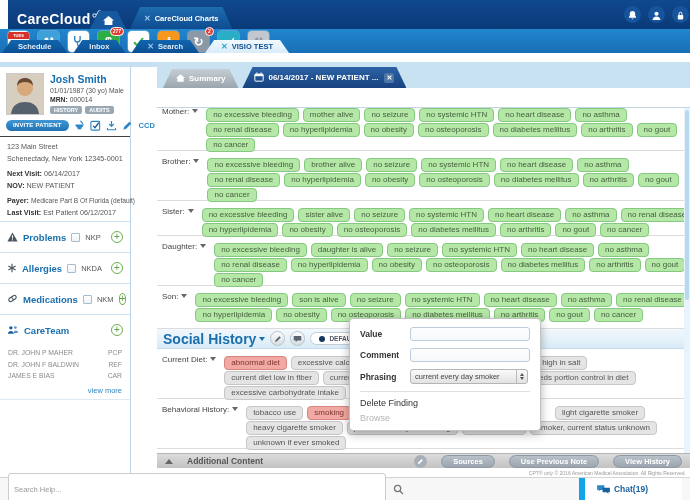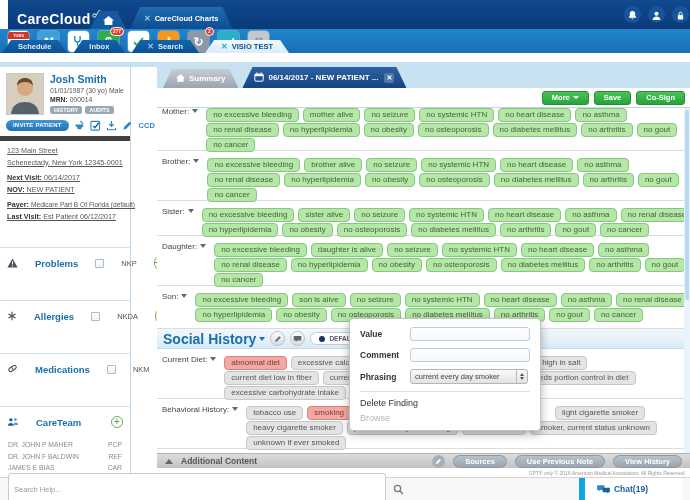--- a/index.html
+++ b/index.html
@@ -58,24 +58,24 @@
   .pt-badges { display:flex; gap:3px; margin-top:3px; }
   .sm-badge { background:#9aa8b4; color:#fff; font-size:5.5px; font-weight:bold;
     padding:1px 4px; border-radius:2px; }
   .pt-actions { display:flex; gap:5px; padding:2px 6px 5px; }
   .invite { background:linear-gradient(#3e97d4,#2272b4); border-radius:8px; color:#fff;
     font-size:6px; font-weight:bold; padding:2px 7px; letter-spacing:.2px; white-space:nowrap; }
   .act-ic { display:flex; align-items:center; }
   .ccd { font-size:7.5px; font-weight:bold; color:#2f86c4; display:flex; align-items:center; gap:2px; margin-left:1px; }
   .caret-d { width:0; height:0; border-left:3px solid transparent; border-right:3px solid transparent;
     border-top:4px solid #2f86c4; display:inline-block; }
-  .pt-lines { border-top:5px solid #404040; padding:4px 7px 3px; font-size:7.2px; color:#555; line-height:1.6;text-decoration:underline; }
+  .pt-lines { border-top:1px solid #404040; padding:4px 7px 3px; font-size:7.2px; color:#555; line-height:1.6; }
   .pt-lines b { color:#333; }
   .gap4 { height:4px; }
-  .rail-row { border-top:1px solid #cfe0ee; padding:6px 7px; display:flex; align-items:center; gap:17px;margin-top:22px; }
+  .rail-row { border-top:1px solid #cfe0ee; padding:6px 7px; display:flex; align-items:center; gap:5px; }
   .rail-label { font-size:9.5px; font-weight:bold; color:#1a6fad; }
   .cb { width:9px; height:9px; border:1px solid #a6bccd; background:linear-gradient(#fff,#eef3f7);
     border-radius:1px; flex:none; }
   .ck-label { font-size:7.5px; color:#555; }
   .plus { margin-left:auto; width:12px; height:12px; border:1px solid #6cb14c; border-radius:50%;
     color:#5aa23e; font-size:10px; line-height:10px; text-align:center; background:#fff; }
   .plus::after { content:"+"; }
   .careteam-list { padding:2px 8px 2px; }
   .ct-row { display:flex; justify-content:space-between; font-size:6.8px; color:#8a8a8a; line-height:1.7; }
   .view-more { text-align:right; padding:2px 8px 4px; color:#2f86c4; font-size:7.5px; border-bottom:1px solid #dfeaf3; }
@@ -152,21 +152,21 @@
     border-bottom:3px solid #555; }
   .tri-dn { width:0; height:0; border-left:2.5px solid transparent; border-right:2.5px solid transparent;
     border-top:3px solid #555; }
   .pdivider { border-top:1px solid #e0e0e0; margin:2px 0 6px; }
   .plink { font-size:9px; color:#333; margin-bottom:5px; }
   .plink.disabled { color:#b5b5b5; margin-bottom:0; }
 
   
   .addbar { position:absolute; left:0; right:0; top:391px; height:15px;
     background:linear-gradient(#dcdcdc,#c2c2c2); border-top:1px solid #b5b5b5;
-    display:flex; align-items:center; gap:8px; padding:0 8px;justify-content:flex-end; }
+    display:flex; align-items:center; gap:14px; padding:0 8px;justify-content:flex-end; }
   .tri-up-g { width:0; height:0; border-left:4px solid transparent; border-right:4px solid transparent;
     border-bottom:5px solid #666; }
   .add-label { font-size:8.5px; font-weight:bold; color:#555; }
   .addbar .spacer { flex:1; }
   .pen-circ { width:13px; height:13px; border-radius:50%; background:#a7b0b8;
     display:flex; align-items:center; justify-content:center; }
   .gray-pill-btn { height:13px; border-radius:8px; background:linear-gradient(#b9c1c9,#9aa5af);
     border:1px solid #8d98a2; color:#fff; font-size:7.5px; font-weight:bold; padding:0 11px;
     display:flex; align-items:center; }
   .copyright { position:absolute; top:470px; right:4px; font-size:5px; color:#9a9a9a; }
@@ -438,32 +438,20 @@
     <div class="subtabrow">
       <span id="subtabs" style="display:flex;">
           <span class="subtab">Intake</span>
           <span class="subtab active">History</span>
           <span class="subtab">ROS</span>
           <span class="subtab">PE</span>
           <span class="subtab">A&amp;P</span>
           <span class="subtab">Preview</span>
           <span class="subtab">Billing</span>
         </span>
-      <span class="hbuttons">
-        <span class="gbtn">
-            <span>More</span>
-            <span class="caret-w"></span>
-          </span>
-        <span class="gbtn">
-            <span>Save</span>
-          </span>
-        <span class="gbtn">
-            <span>Co-Sign</span>
-          </span>
-      </span>
     </div>
 
     <div class="content">
       <div class="scroller">
         <div id="family-rows">
             <div class="sec-row">
               <div class="sec-label">
                 <span>Mother:</span>
                 <span class="caret-s"></span>
               </div>

